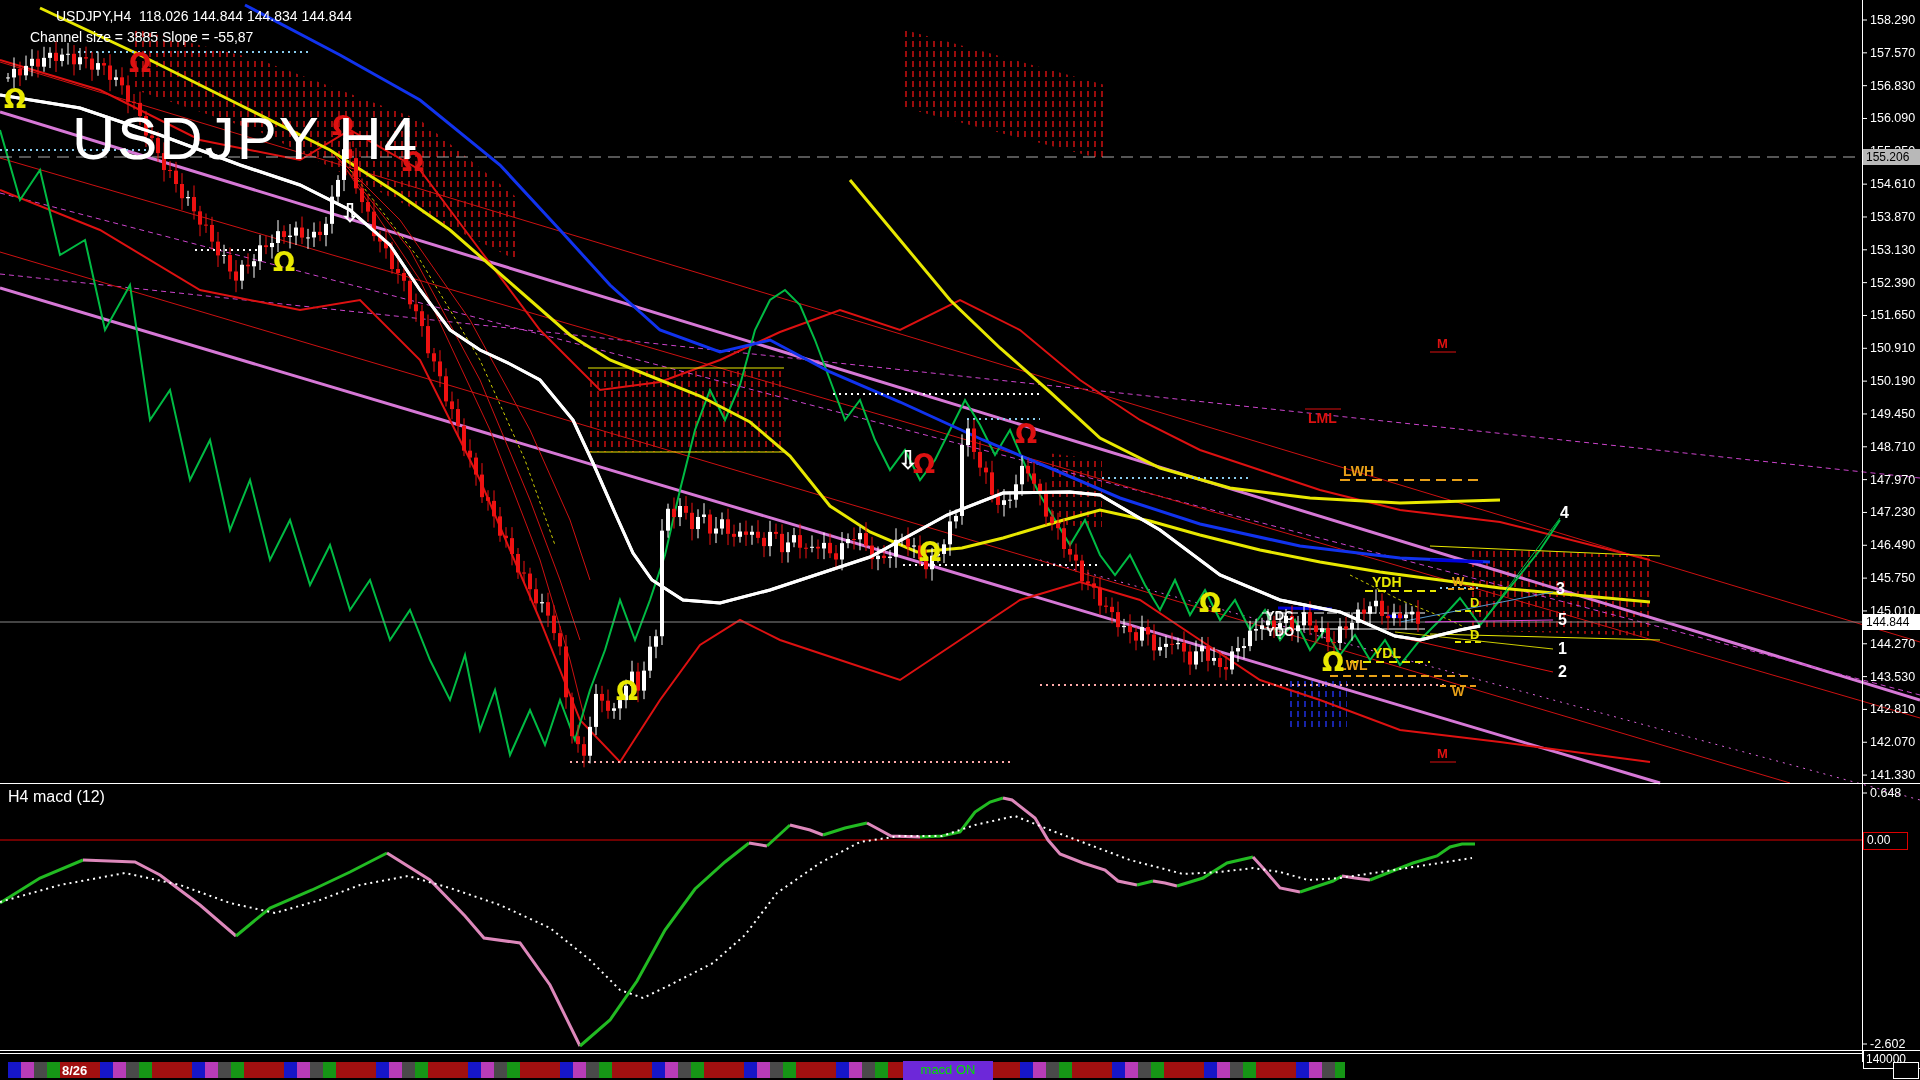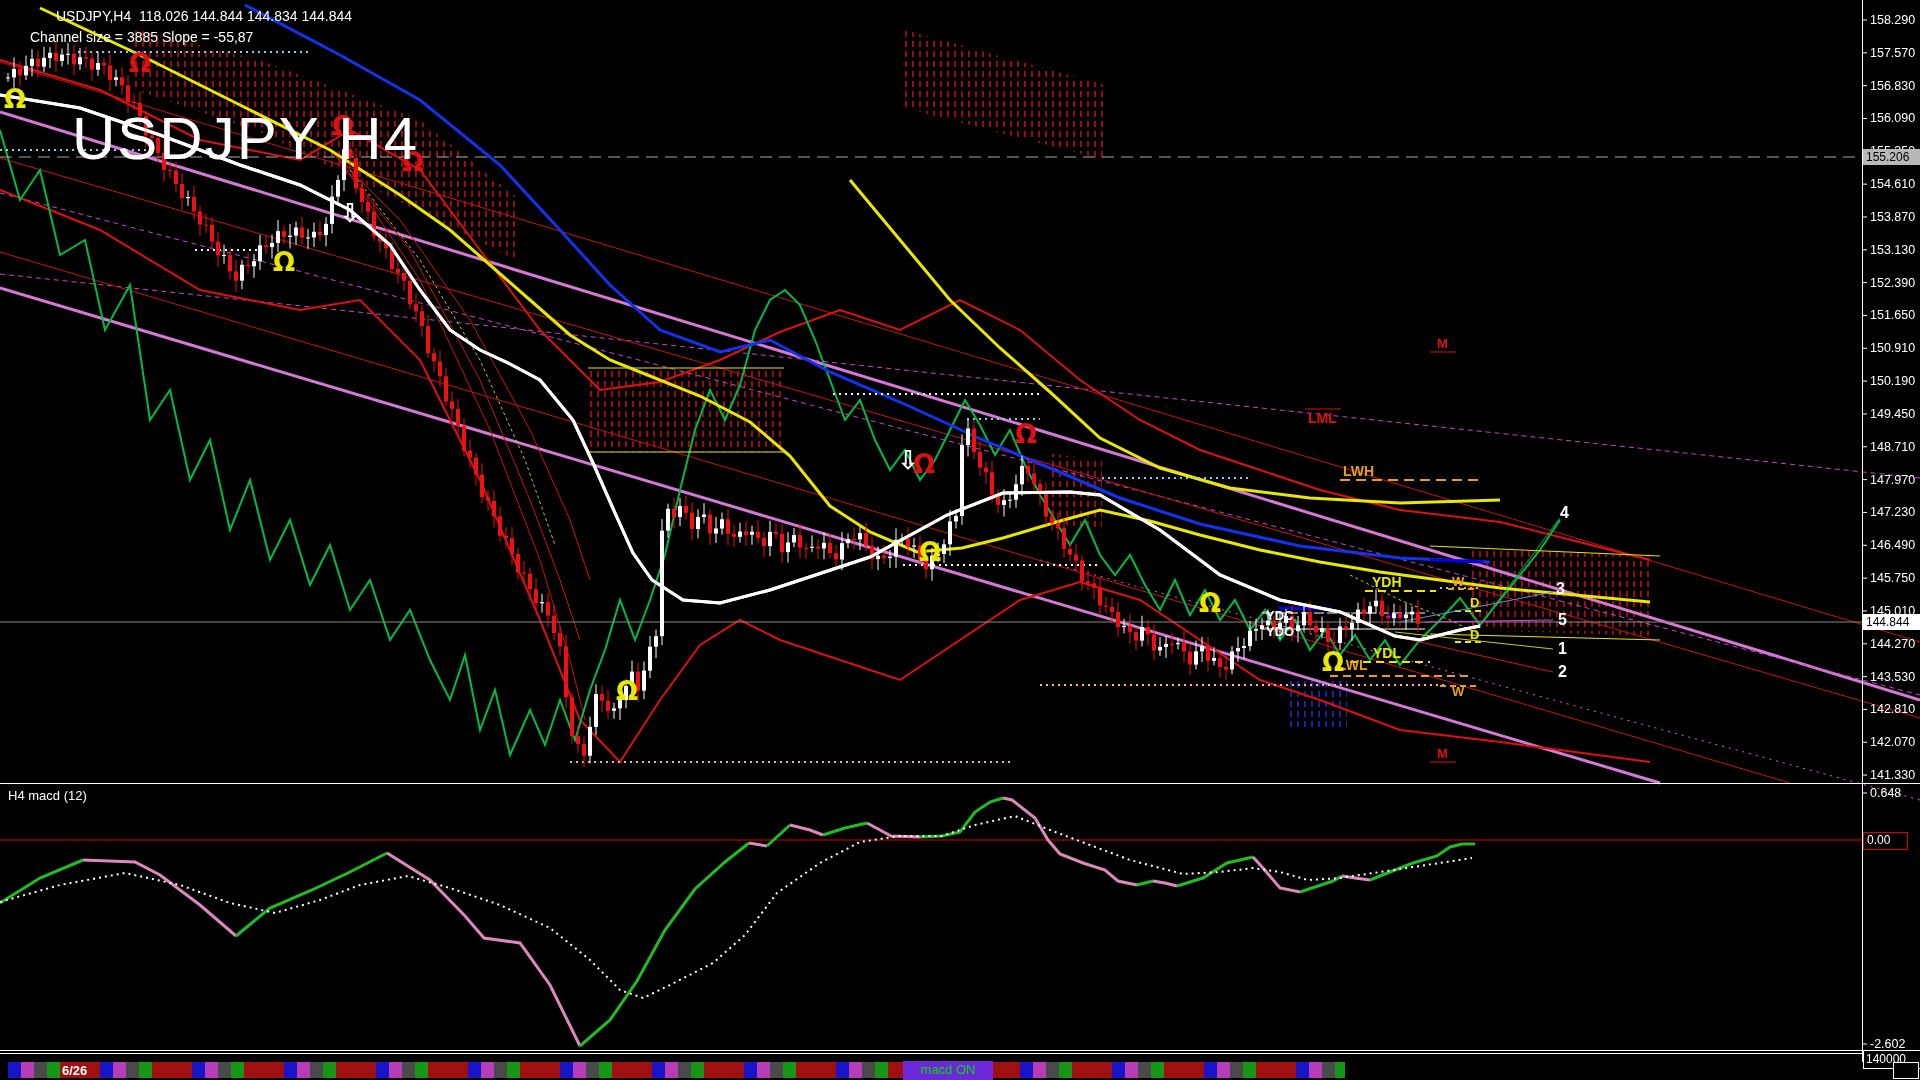--- a/index.html
+++ b/index.html
@@ -3,21 +3,21 @@
 <meta charset="utf-8">
 <style>
   html,body{margin:0;padding:0;background:#000;}
   .stage{position:relative;width:1920px;height:1080px;background:#000;overflow:hidden;
          font-family:"Liberation Sans",sans-serif;}
   #chart-svg{position:absolute;left:0;top:0;}
   .title-line1{position:absolute;left:56px;top:8px;color:#fff;font-size:14px;white-space:pre;}
   .title-line2{position:absolute;left:30px;top:29px;color:#fff;font-size:14px;white-space:pre;text-align:center;}
   .watermark{position:absolute;left:72px;top:56px;color:#ffffff;font-size:60px;letter-spacing:2px;
              font-family:"Liberation Sans",sans-serif;margin-top:48px;}
-  .macd-label{position:absolute;left:8px;top:788px;color:#fff;font-size:13px;}
+  .macd-label{position:absolute;left:8px;top:788px;color:#fff;font-size:16px;}
   .sep{position:absolute;left:0;height:1px;background:#fff;width:1920px;}
   .axis-vline{position:absolute;left:1862px;top:0;width:1px;height:1062px;background:#fff;}
   .level-box{position:absolute;left:1863px;top:149px;width:56px;height:16px;background:#b8b8b8;
              color:#000;font-size:12px;line-height:16px;padding-left:3px;}
   .price-box{position:absolute;left:1863px;top:614px;width:56px;height:16px;background:#ffffff;
              color:#000;font-size:12px;line-height:16px;padding-left:3px;}
   .zero-box{position:absolute;left:1863px;top:832px;width:40px;height:16px;background:#000;
             border:1px solid #dd0000;color:#fff;font-size:12px;line-height:14px;padding-left:3px;}
   .t140-box{position:absolute;left:1863px;top:1050px;width:55px;height:17px;background:#000;
             border:1px solid #fff;color:#fff;font-size:12px;line-height:16px;padding-left:2px;}
@@ -769,16 +769,16 @@
       <div style="width: 13px; background: rgb(22, 22, 200);"></div>
       <div style="width: 13px; background: rgb(184, 60, 184);"></div>
       <div style="width: 13px; background: rgb(74, 74, 74);"></div>
       <div style="width: 13px; background: rgb(22, 150, 22);"></div>
       <div style="width: 40px; background: rgb(160, 16, 16);"></div>
       <div style="width: 13px; background: rgb(22, 22, 200);"></div>
       <div style="width: 13px; background: rgb(184, 60, 184);"></div>
       <div style="width: 13px; background: rgb(74, 74, 74);"></div>
       <div style="width: 10px; background: rgb(22, 150, 22);"></div>
     </div>
-  <div class="bar-date">6/26</div>
+  <div class="bar-date">8/26</div>
   <div class="macd-on-btn">macd ON</div>
   <div class="bar-endbox"></div>
 </div>
 
 </body></html>

